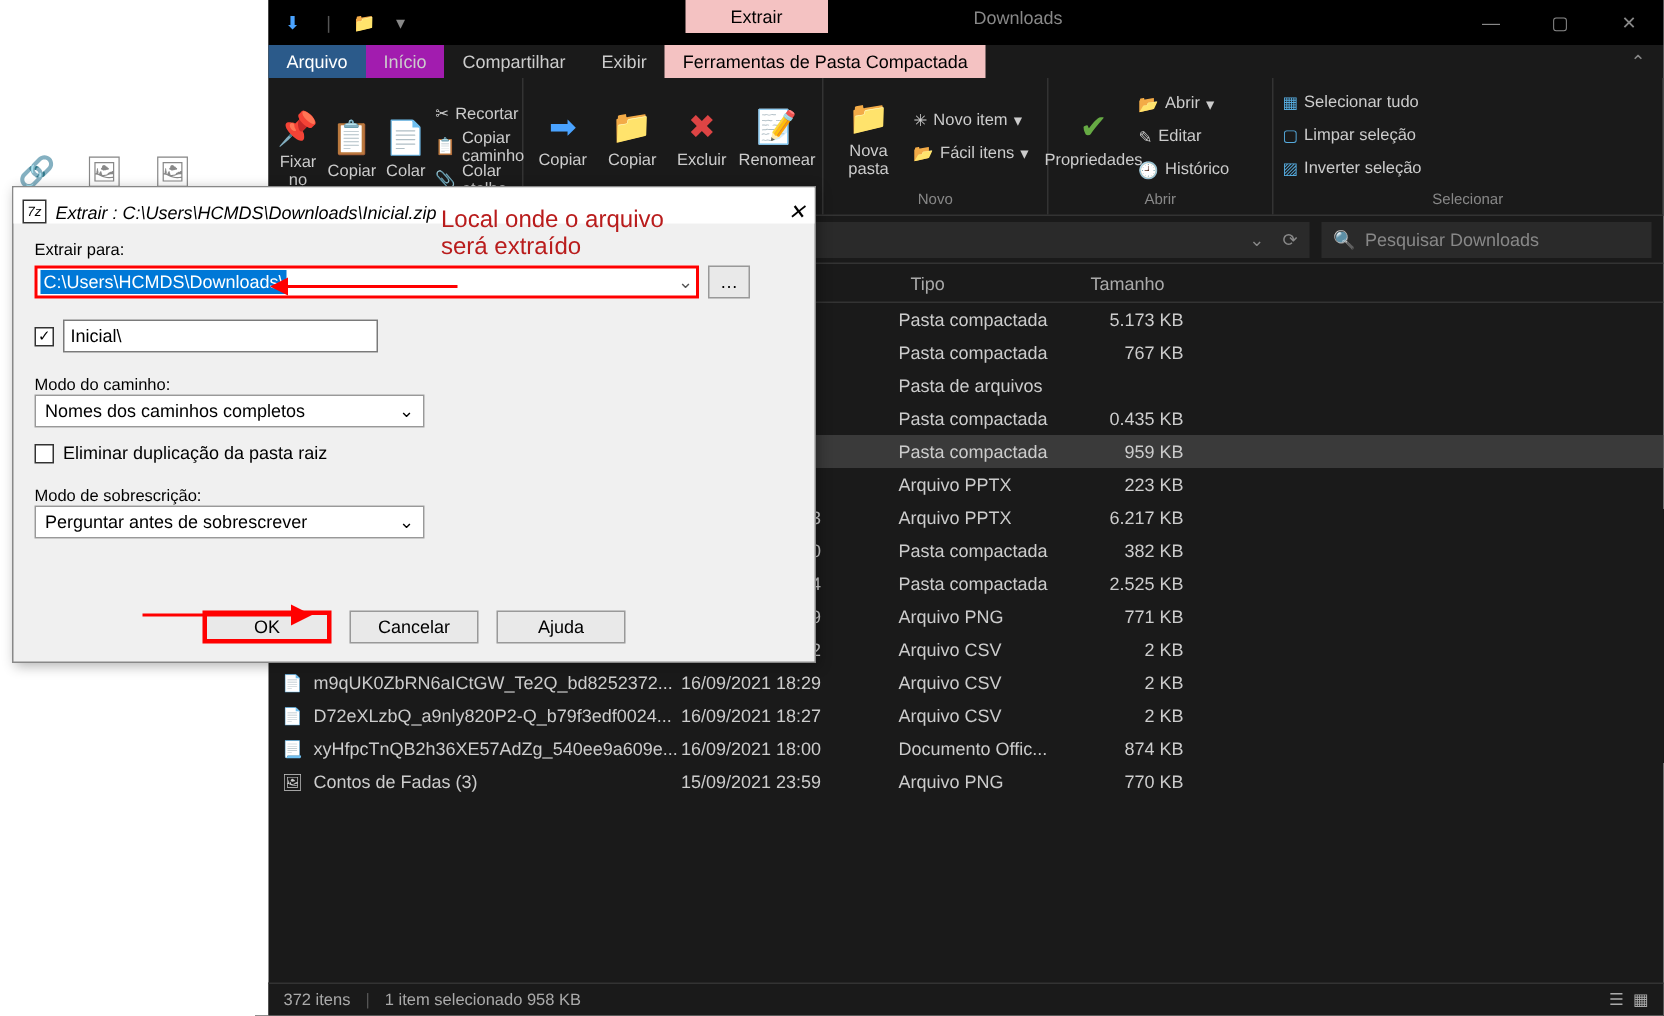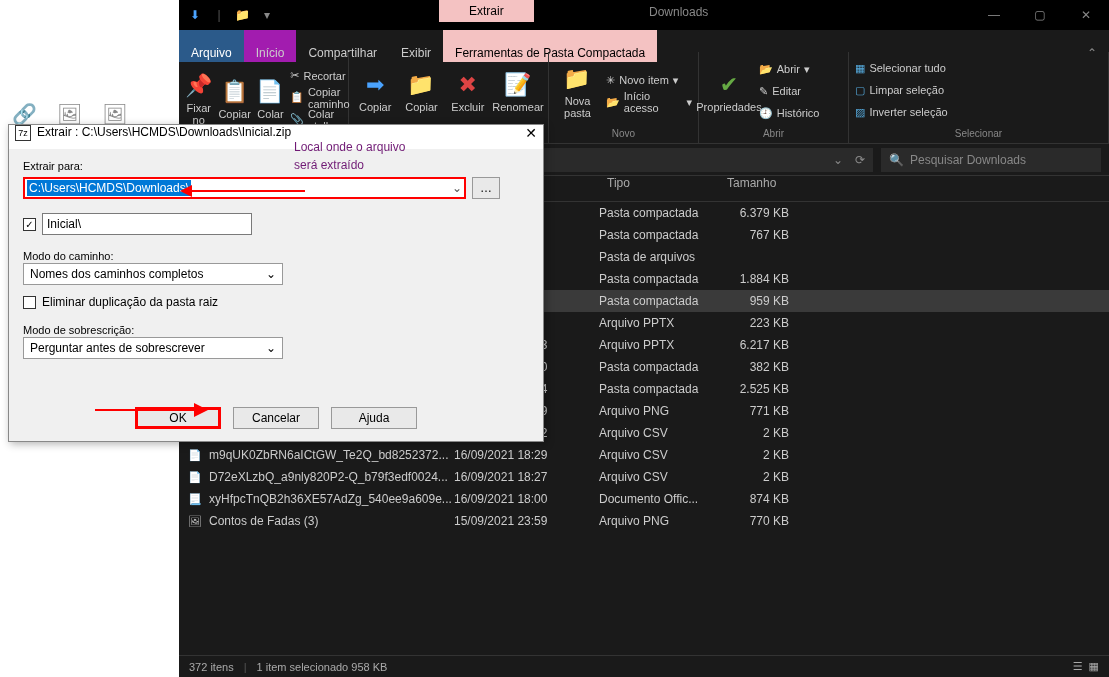--- a/index.html
+++ b/index.html
@@ -3,87 +3,87 @@
 <meta charset="utf-8">
 <style>
 * { margin: 0; padding: 0; box-sizing: border-box; font-family: "Segoe UI", Tahoma, sans-serif; }
 body { width: 1109px; height: 677px; background: #fff; position: relative; overflow: hidden; }
 
 
 .explorer { position: absolute; left: 179px; top: 0; width: 930px; height: 677px; background: #1a1a1a; color: #ccc; }
 .titlebar { height: 30px; background: #000; display: flex; align-items: center; }
 .qat { display: flex; gap: 4px; padding: 0 6px; }
 .qat-icon { width: 20px; height: 20px; display: flex; align-items: center; justify-content: center; font-size: 12px; }
-.title-tab { background: #f4c2c2; color: #000; padding: 4px 30px; font-size: 12px; position: absolute; left: 260px; top: 0; height: 22px; line-height: 14px; }
+.title-tab { background: #f4c2c2; color: #000; padding: 4px 30px; font-size: 12px; position: absolute; left: 278px; top: 0; height: 22px; line-height: 14px; }
 .title-right { position: absolute; left: 470px; top: 5px; font-size: 12px; color: #888; }
 .winctrl { position: absolute; right: 0; top: 0; display: flex; }
 .winctrl div { width: 46px; height: 30px; display: flex; align-items: center; justify-content: center; color: #888; font-size: 12px; }
 
 .menubar { height: 22px; background: #1a1a1a; display: flex; font-size: 12px; }
-.menubar div { padding: 16px 12px; color: #ccc; }
+.menubar div { padding: 4px 12px; color: #ccc; }
 .menubar .file { background: #2b5a8a; color: #fff; }
 .menubar .active { background: #a21caf; }
 .menubar .pink { background: #f4c2c2; color: #000; }
 
 .ribbon { height: 92px; background: #1a1a1a; display: flex; border-bottom: 1px solid #333; font-size: 11px; }
 .rgroup { border-right: 1px solid #333; padding: 2px 6px; display: flex; flex-direction: column; }
 .rgroup-label { text-align: center; font-size: 10px; color: #888; margin-top: auto; padding-bottom: 2px; }
 .rrow { display: flex; gap: 6px; flex: 1; }
 .rbtn-lg { display: flex; flex-direction: column; align-items: center; justify-content: center; width: 48px; }
 .rbtn-lg .ico { font-size: 22px; height: 32px; display: flex; align-items: center; }
 .rbtn-lg .lbl { font-size: 11px; text-align: center; line-height: 12px; }
 .rbtn-sm { display: flex; align-items: center; gap: 4px; font-size: 11px; height: 20px; }
 .rcol { display: flex; flex-direction: column; gap: 2px; justify-content: center; }
 
 .addrbar { height: 32px; display: flex; align-items: center; padding: 0 8px; gap: 8px; border-bottom: 1px solid #333; }
 .navbtns { display: flex; gap: 4px; color: #888; }
 .breadcrumb { flex: 1; display: flex; align-items: center; gap: 6px; font-size: 12px; background: #2a2a2a; height: 24px; padding: 0 8px; }
 .breadcrumb .sep { color: #888; }
 .searchbox { width: 220px; background: #2a2a2a; height: 24px; display: flex; align-items: center; padding: 0 8px; color: #888; font-size: 12px; gap: 6px; }
 
-.cols { height: 26px; display: flex; align-items: flex-start; font-size: 12px; color: #aaa; border-bottom: 1px solid #333; }
+.cols { height: 26px; display: flex; align-items: center; font-size: 12px; color: #aaa; border-bottom: 1px solid #333; }
 .cols div { padding: 0 8px; }
 .col-name { width: 275px; }
 .col-date { width: 145px; }
 .col-type { width: 120px; }
 .col-size { width: 100px; text-align: left; }
 
 .filerows { font-size: 12px; }
 .filerow { height: 22px; display: flex; align-items: center; }
 .filerow.sel { background: #3a3a3a; }
 .filerow .fname { width: 275px; padding-left: 8px; display: flex; align-items: center; gap: 6px; white-space: nowrap; overflow: hidden; text-overflow: ellipsis; }
 .filerow .fdate { width: 145px; }
 .filerow .ftype { width: 120px; }
 .filerow .fsize { width: 100px; text-align: right; padding-right: 30px; }
 .fico { width: 16px; height: 16px; flex-shrink: 0; display: inline-flex; align-items: center; justify-content: center; font-size: 11px; }
 
 .statusbar { position: absolute; bottom: 0; left: 0; right: 0; height: 22px; background: #1a1a1a; border-top: 1px solid #333; font-size: 11px; color: #aaa; display: flex; align-items: center; padding: 0 10px; gap: 10px; }
 
 
 .dlg { position: absolute; left: 8px; top: 124px; width: 536px; height: 318px; background: #f0f0f0; border: 1px solid #888; box-shadow: 2px 2px 8px rgba(0,0,0,0.3); color: #000; font-size: 12px; }
-.dlg-title { height: 24px; display: flex; align-items: flex-start; padding: 0 6px; background: #fff; }
+.dlg-title { height: 24px; display: flex; align-items: flex-end; padding: 0 6px; background: #fff; font-style: italic; }
 .dlg-title .ico { width: 16px; height: 16px; border: 1px solid #333; font-size: 9px; display: flex; align-items: center; justify-content: center; margin-right: 6px; }
 .dlg-title .x { margin-left: auto; font-size: 14px; }
 .dlg-body { padding: 10px 14px; display: grid; grid-template-columns: 1fr 1fr; gap: 8px 20px; }
 .dlg-body label { font-size: 11px; }
 .fld-row { display: flex; gap: 6px; align-items: center; }
 .fld { border: 1px solid #7a7a7a; background: #fff; height: 22px; padding: 0 4px; font-size: 12px; width: 100%; }
 .sel-input { border: 2px solid red; background: #fff; height: 22px; width: 443px; display: flex; align-items: center; padding: 0 2px; position: relative; }
 .sel-input .hl { background: #0078d7; color: #fff; padding: 1px 2px; }
 .sel-input .dd { margin-left: auto; color: #555; }
 .browse { width: 28px; height: 22px; border: 1px solid #999; background: #e9e9e9; display: flex; align-items: center; justify-content: center; }
 .combo { border: 1px solid #999; background: #fff; height: 22px; width: 260px; display: flex; align-items: center; padding: 0 6px; justify-content: space-between; }
 .chk { display: flex; align-items: center; gap: 6px; }
 .chk .box { width: 13px; height: 13px; border: 1px solid #333; background: #fff; display: flex; align-items: center; justify-content: center; font-size: 10px; }
 .dlg-btns { position: absolute; bottom: 12px; left: 0; right: 0; display: flex; justify-content: center; gap: 12px; }
 .dlg-btn { width: 86px; height: 22px; border: 1px solid #999; background: #e9e9e9; font-size: 12px; }
 .dlg-btn.ok { border: 3px solid red; }
 
 
-.anno-text { position: absolute; color: #701a75; font-size: 12px; font-weight: 500; line-height: 18px; }
+.anno-text { position: absolute; color: #b91c1c; font-size: 16px; font-weight: 500; line-height: 18px; }
 .arrow { position: absolute; }
 
 
 .leftfrag { position: absolute; left: 0; top: 90px; width: 172px; height: 380px; background: #fff; }
 .leftfrag .icons { display: flex; gap: 20px; padding: 12px; color: #888; font-size: 20px; }
 </style>
 </head>
 <body>
 
 <div class="leftfrag">
@@ -174,21 +174,21 @@
     </div>
     <div class="rgroup" style="width:150px">
       <div class="rrow">
         <div class="rbtn-lg">
             <div class="ico" style="color:#e8b93e">📁</div>
             <div class="lbl" style="white-space:pre">Nova
 pasta</div>
           </div>
         <div class="rcol">
           <div class="rbtn-sm"><span>✳</span><span>Novo item</span> ▾</div>
-          <div class="rbtn-sm"><span>📂</span><span>Início acesso</span> ▾</div>
+          <div class="rbtn-sm"><span>📂</span><span>Fácil itens</span> ▾</div>
         </div>
       </div>
       <div class="rgroup-label">Novo</div>
     </div>
     <div class="rgroup" style="width:150px">
       <div class="rrow">
         <div class="rbtn-lg">
             <div class="ico" style="color:#6a4">✔</div>
             <div class="lbl">Propriedades</div>
           </div>
@@ -254,21 +254,21 @@
   </div>
 
   <div class="filerows" id="filerows">
       <div class="filerow">
         <div class="fname">
           <span class="fico">📦</span>
           <span></span>
         </div>
         <div class="fdate">5</div>
         <div class="ftype">Pasta compactada</div>
-        <div class="fsize">6.379 KB</div>
+        <div class="fsize">5.173 KB</div>
       </div>
       <div class="filerow">
         <div class="fname">
           <span class="fico">📦</span>
           <span></span>
         </div>
         <div class="fdate"></div>
         <div class="ftype">Pasta compactada</div>
         <div class="fsize">767 KB</div>
       </div>
@@ -281,21 +281,21 @@
         <div class="ftype">Pasta de arquivos</div>
         <div class="fsize"></div>
       </div>
       <div class="filerow">
         <div class="fname">
           <span class="fico">📦</span>
           <span></span>
         </div>
         <div class="fdate">5</div>
         <div class="ftype">Pasta compactada</div>
-        <div class="fsize">1.884 KB</div>
+        <div class="fsize">0.435 KB</div>
       </div>
       <div class="filerow sel">
         <div class="fname">
           <span class="fico">📦</span>
           <span></span>
         </div>
         <div class="fdate">3</div>
         <div class="ftype">Pasta compactada</div>
         <div class="fsize">959 KB</div>
       </div>

